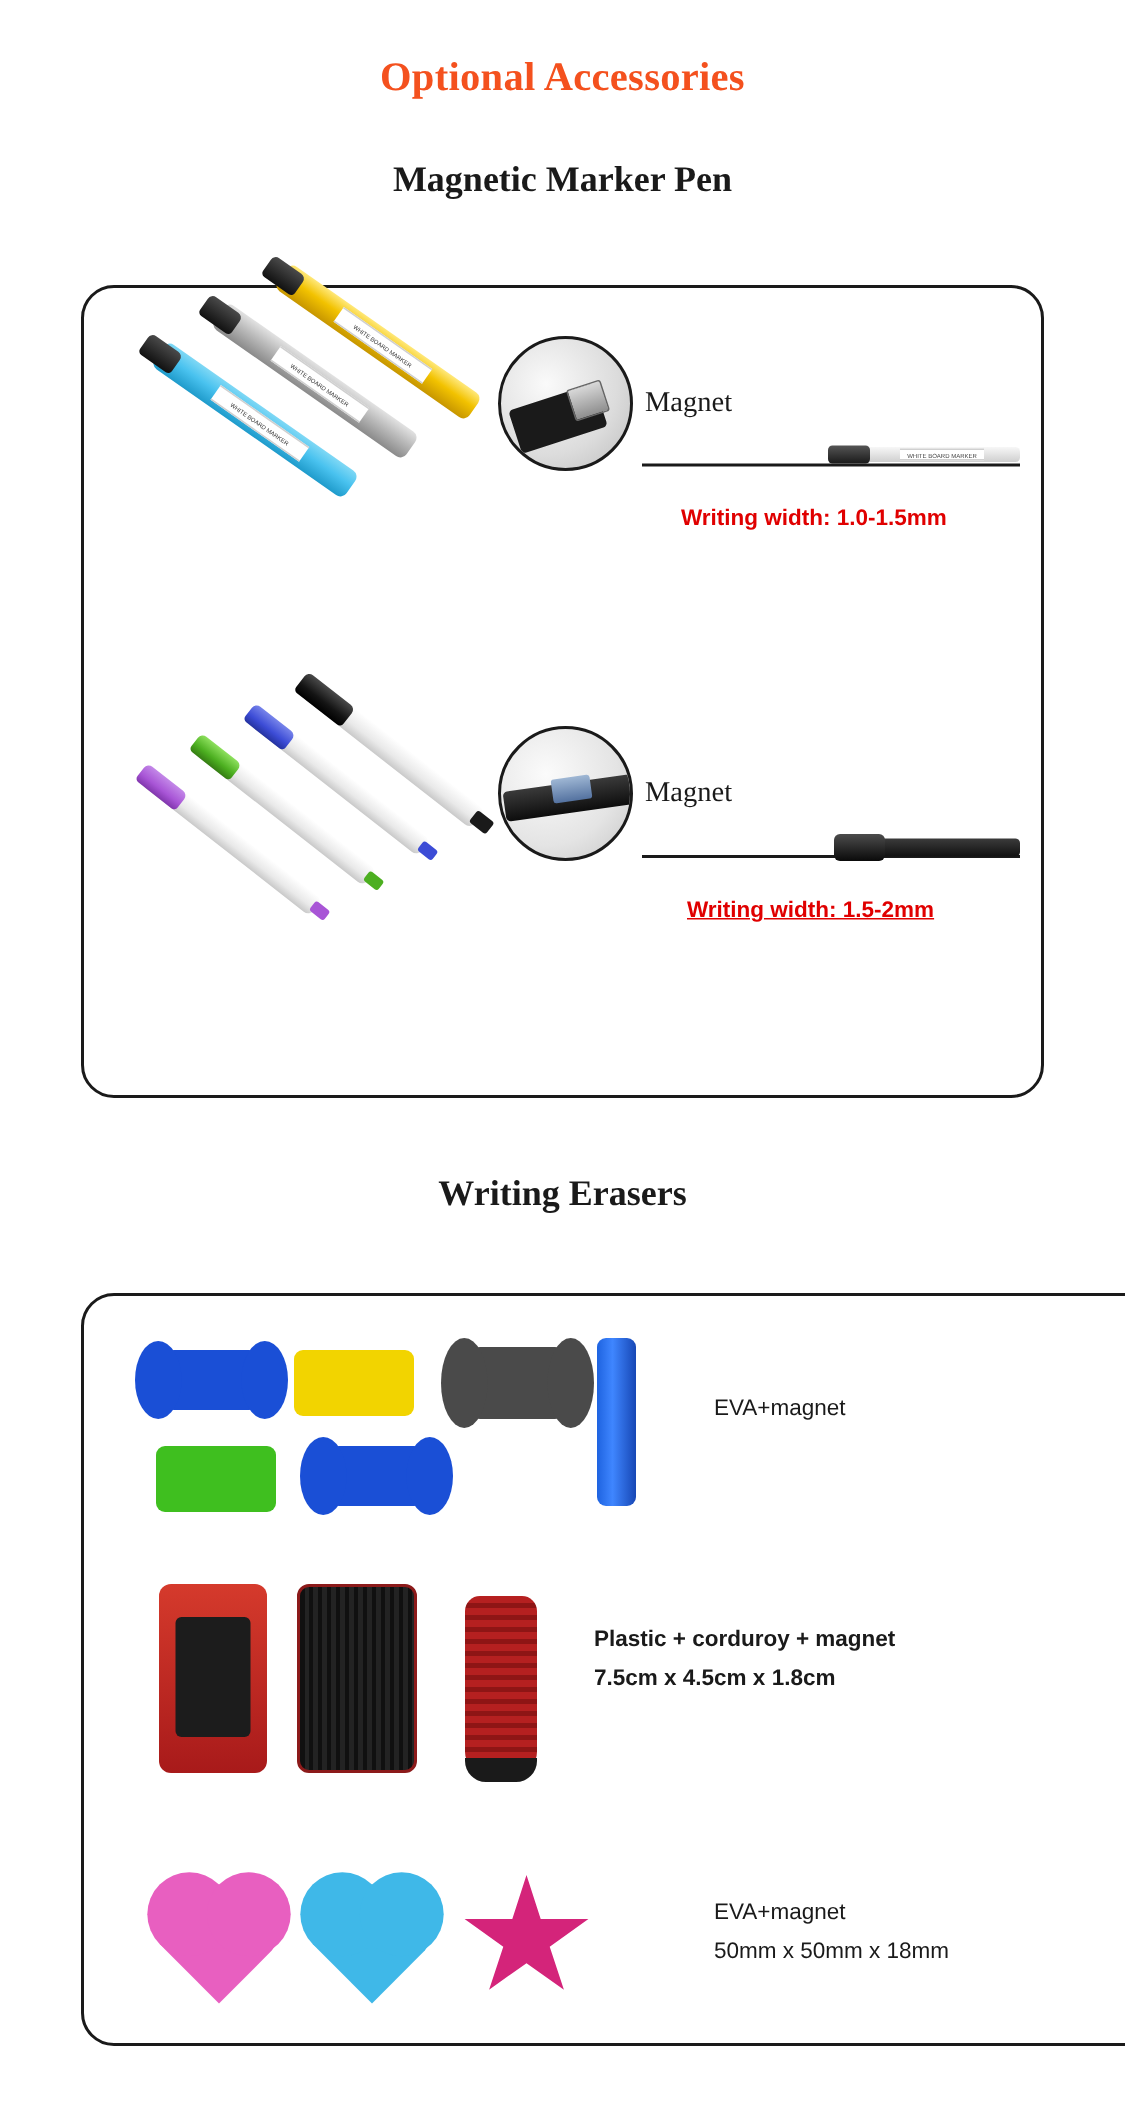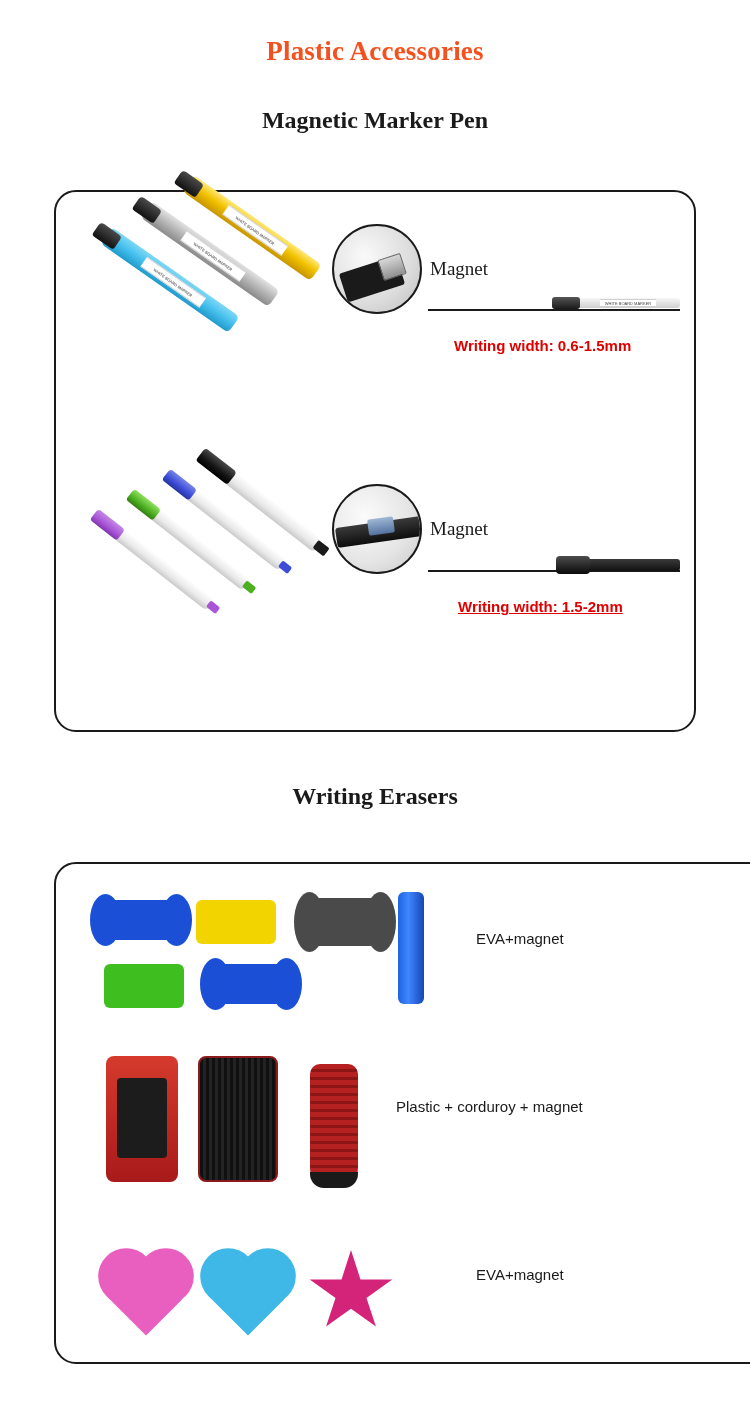--- a/index.html
+++ b/index.html
@@ -152,21 +152,21 @@
   .star {
     position: absolute;
     clip-path: polygon(50% 0%, 61% 35%, 98% 35%, 68% 57%, 79% 91%, 50% 70%, 21% 91%, 32% 57%, 2% 35%, 39% 35%);
   }
 </style>
 </head>
 <body>
 
 <div class="page">
 
-  <div class="main-title">Plastic Accessories</div>
+  <div class="main-title">Optional Accessories</div>
 
   <div class="section-title st-pen">Magnetic Marker Pen</div>
 
   <div class="panel panel-pen">
 
     <div class="pen-group" style="left:0;top:0;width:330px;height:230px;">
 
       <div class="pen" style="left:36px;top:78px;width:156px;height:20px;transform:rotate(35deg);">
         <div class="barrel" style="width:156px;height:20px;background:linear-gradient(180deg,#7fd8f5 0%,#49c2ef 45%,#1f9bcb 100%);"></div>
         <div class="cap" style="left:-12px;top:2px;width:26px;height:16px;background:linear-gradient(180deg,#4a4a4a,#111);"></div>
@@ -193,21 +193,21 @@
     <div class="magnet-label" style="left:374px;top:66px;">Magnet</div>
 
     <div class="spec-line" style="left:372px;top:117px;width:252px;"></div>
 
     <div style="position:absolute;left:496px;top:104px;width:128px;height:14px;">
       <div style="position:absolute;left:22px;top:2px;width:106px;height:10px;background:linear-gradient(180deg,#f7f7f7,#cfcfcf);border-radius:3px;"></div>
       <div style="position:absolute;left:0;top:1px;width:28px;height:12px;background:linear-gradient(180deg,#555,#1a1a1a);border-radius:3px;"></div>
       <div style="position:absolute;left:48px;top:3px;width:56px;height:8px;background:#fff;border-top:1px solid #d0d0d0;border-bottom:1px solid #d0d0d0;font-size:4px;line-height:8px;text-align:center;font-family:'Liberation Sans',sans-serif;color:#444;overflow:hidden;">WHITE BOARD MARKER</div>
     </div>
 
-    <div class="writing-width" style="left:398px;top:145px;">Writing width: 0.6-1.5mm</div>
+    <div class="writing-width" style="left:398px;top:145px;">Writing width: 1.0-1.5mm</div>
 
     <div class="pen-group" style="left:0;top:280px;width:330px;height:210px;">
 
       <div class="pen" style="left:26px;top:82px;width:144px;height:14px;transform:rotate(38deg);">
         <div class="barrel" style="width:144px;height:14px;background:linear-gradient(180deg,#ffffff,#e9e9e9 60%,#c9c9c9);"></div>
         <div class="cap" style="left:-4px;top:0;width:34px;height:14px;background:linear-gradient(180deg,#c388e8,#a855d6 60%,#8136ad);"></div>
         <div class="tip" style="right:-9px;top:3px;width:12px;height:8px;background:#a855d6;"></div>
       </div>
 
       <div class="pen" style="left:62px;top:62px;width:144px;height:14px;transform:rotate(38deg);">
@@ -267,30 +267,32 @@
 
     <div style="position:absolute;left:0;top:168px;width:642px;height:168px;">
       <div style="position:absolute;left:50px;top:24px;width:72px;height:126px;background:linear-gradient(180deg,#d53a2c,#a81a1a);border-radius:8px;">
         <div style="position:absolute;left:11px;top:22px;width:50px;height:80px;background:#1c1c1c;border-radius:4px;"></div>
       </div>
       <div style="position:absolute;left:142px;top:24px;width:80px;height:126px;background:repeating-linear-gradient(90deg,#101010 0 3px,#232323 3px 6px);border:2px solid #8c1a1a;border-radius:8px;"></div>
       <div style="position:absolute;left:254px;top:32px;width:48px;height:118px;background:repeating-linear-gradient(180deg,#b52020 0 5px,#8e1515 5px 8px);border-radius:10px 10px 14px 14px;">
         <div style="position:absolute;left:0;bottom:-6px;width:100%;height:16px;background:#1a1a1a;border-radius:0 0 14px 14px;"></div>
       </div>
 
-      <div class="eraser-row-text" style="left:340px;top:62px;width:290px;">
+      <div class="eraser-row-text" style="left:340px;top:48px;width:290px;font-weight:bold;">
         <div>Plastic + corduroy + magnet</div>
+        <div>7.5cm x 4.5cm x 1.8cm</div>
       </div>
     </div>
 
     <div style="position:absolute;left:0;top:336px;width:642px;height:166px;">
       <div class="heart" style="left:62px;top:68px;width:56px;height:56px;background:#e85fc0;"></div>
       <div class="heart" style="left:164px;top:68px;width:56px;height:56px;background:#3fb8e8;"></div>
       <div class="star" style="left:252px;top:50px;width:86px;height:84px;background:#d4247a;"></div>
 
       <div class="eraser-row-text" style="left:420px;top:62px;width:220px;">
         <div>EVA+magnet</div>
+        <div>50mm x 50mm x 18mm</div>
       </div>
     </div>
 
   </div>
 
 </div>
 
 </body></html>

